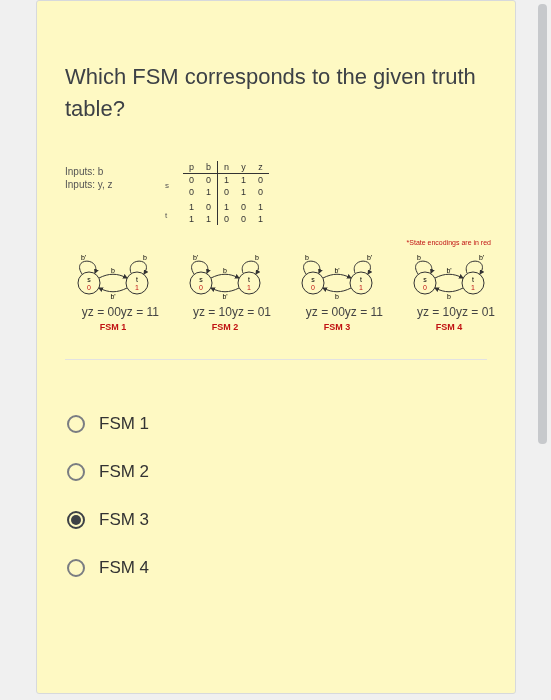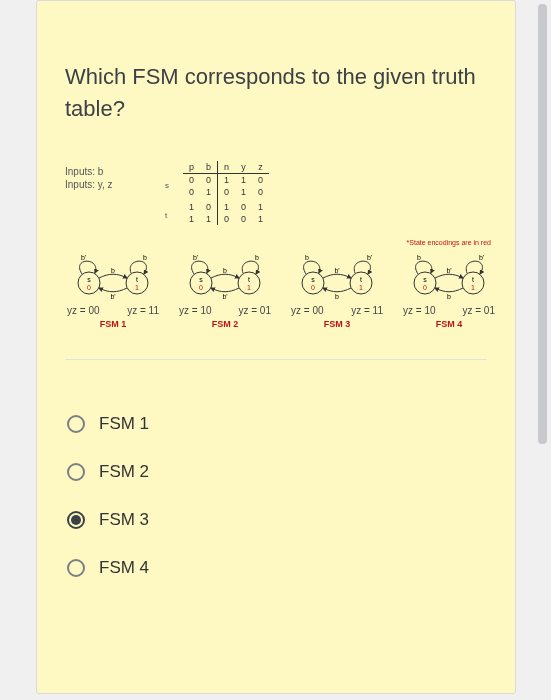--- a/index.html
+++ b/index.html
@@ -106,22 +106,22 @@
   }
   .fsm svg { display: block; margin: 0 auto; }
   .fsm-caption {
     margin-top: 3px;
     font-size: 9px;
     font-weight: bold;
     color: #c01212;
   }
   .enc {
     display: flex;
-    justify-content: space-between;
-    font-size: 10px;
+    justify-content: flex-end;
+    font-size: 12px;
     color: #444;
     padding: 2px 6px 0 6px;
   }
   
   .options { margin-top: 10px; }
   .option {
     display: flex;
     align-items: center;
     padding: 14px 0 14px 2px;
     font-size: 17px;

